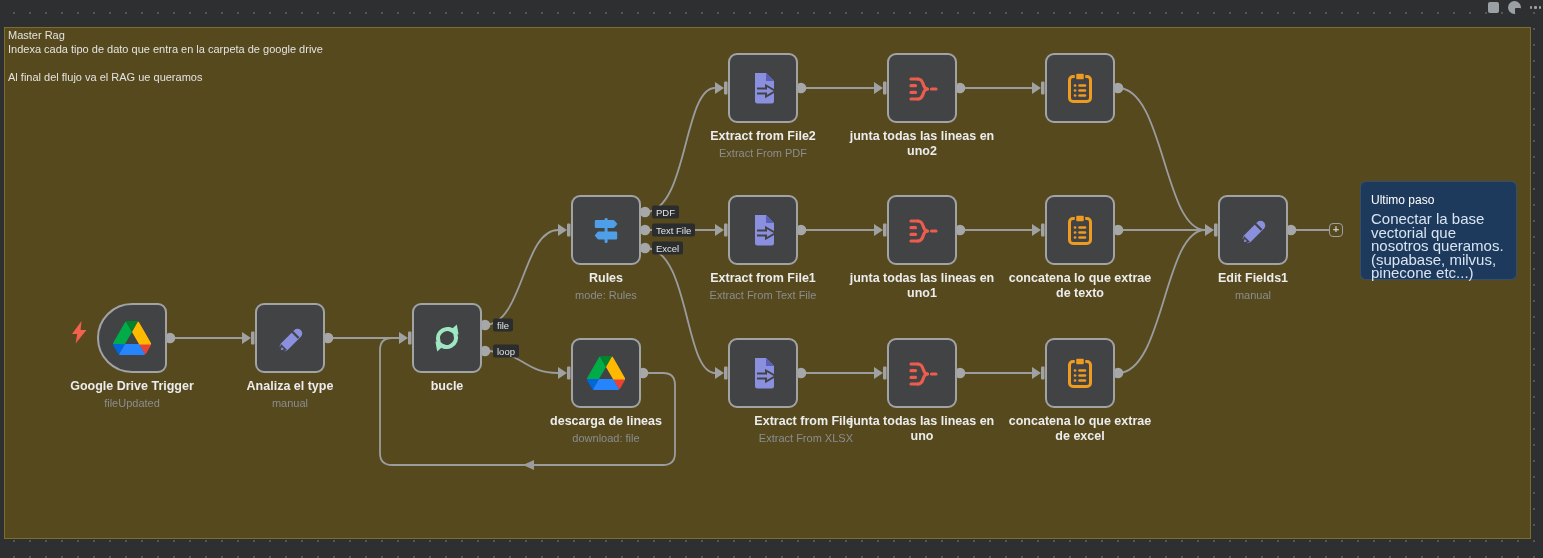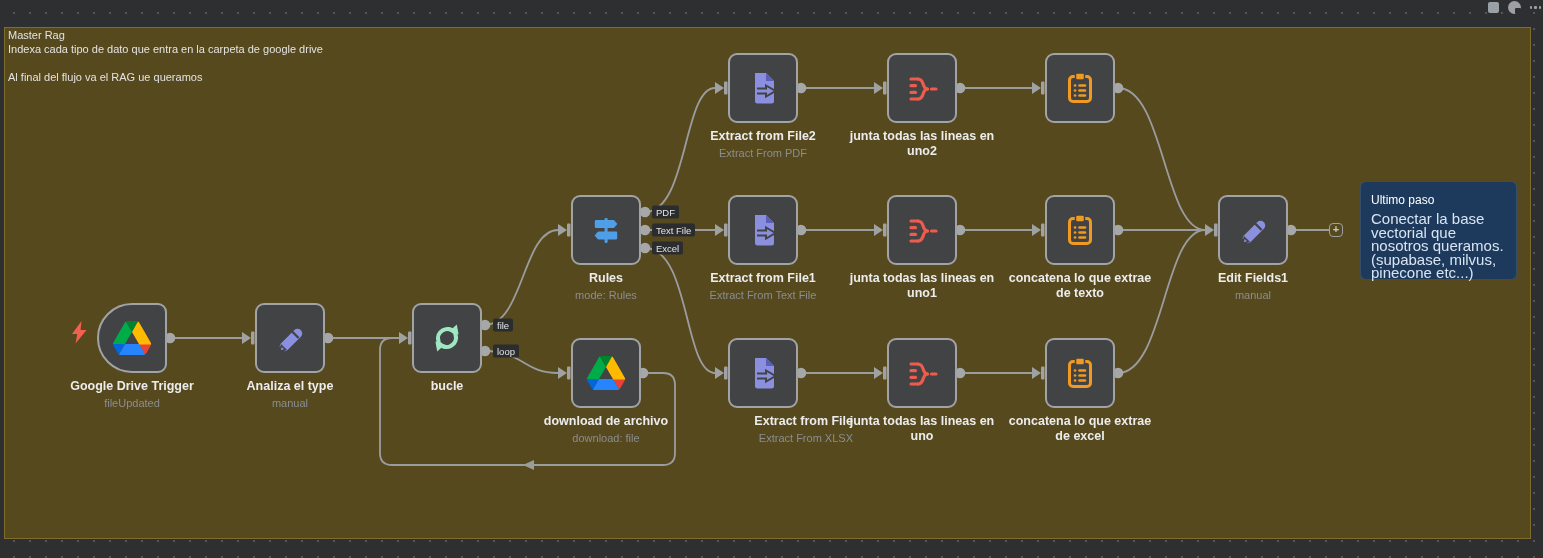--- a/index.html
+++ b/index.html
@@ -323,21 +323,21 @@
     <div class="nsub">manual</div>
   </div>
   <div class="nlabel" style="left:357px;top:379px;width:180px;">
     <div class="nname">bucle</div>
   </div>
   <div class="nlabel" style="left:516px;top:271px;width:180px;">
     <div class="nname">Rules</div>
     <div class="nsub">mode: Rules</div>
   </div>
   <div class="nlabel" style="left:516px;top:414px;width:180px;">
-    <div class="nname">download de archivo</div>
+    <div class="nname">descarga de lineas</div>
     <div class="nsub">download: file</div>
   </div>
   <div class="nlabel" style="left:673px;top:129px;width:180px;">
     <div class="nname">Extract from File2</div>
     <div class="nsub">Extract From PDF</div>
   </div>
   <div class="nlabel" style="left:842px;top:129px;width:160px;">
     <div class="nname">junta todas las lineas en uno2</div>
   </div>
   <div class="nlabel" style="left:673px;top:271px;width:180px;">

